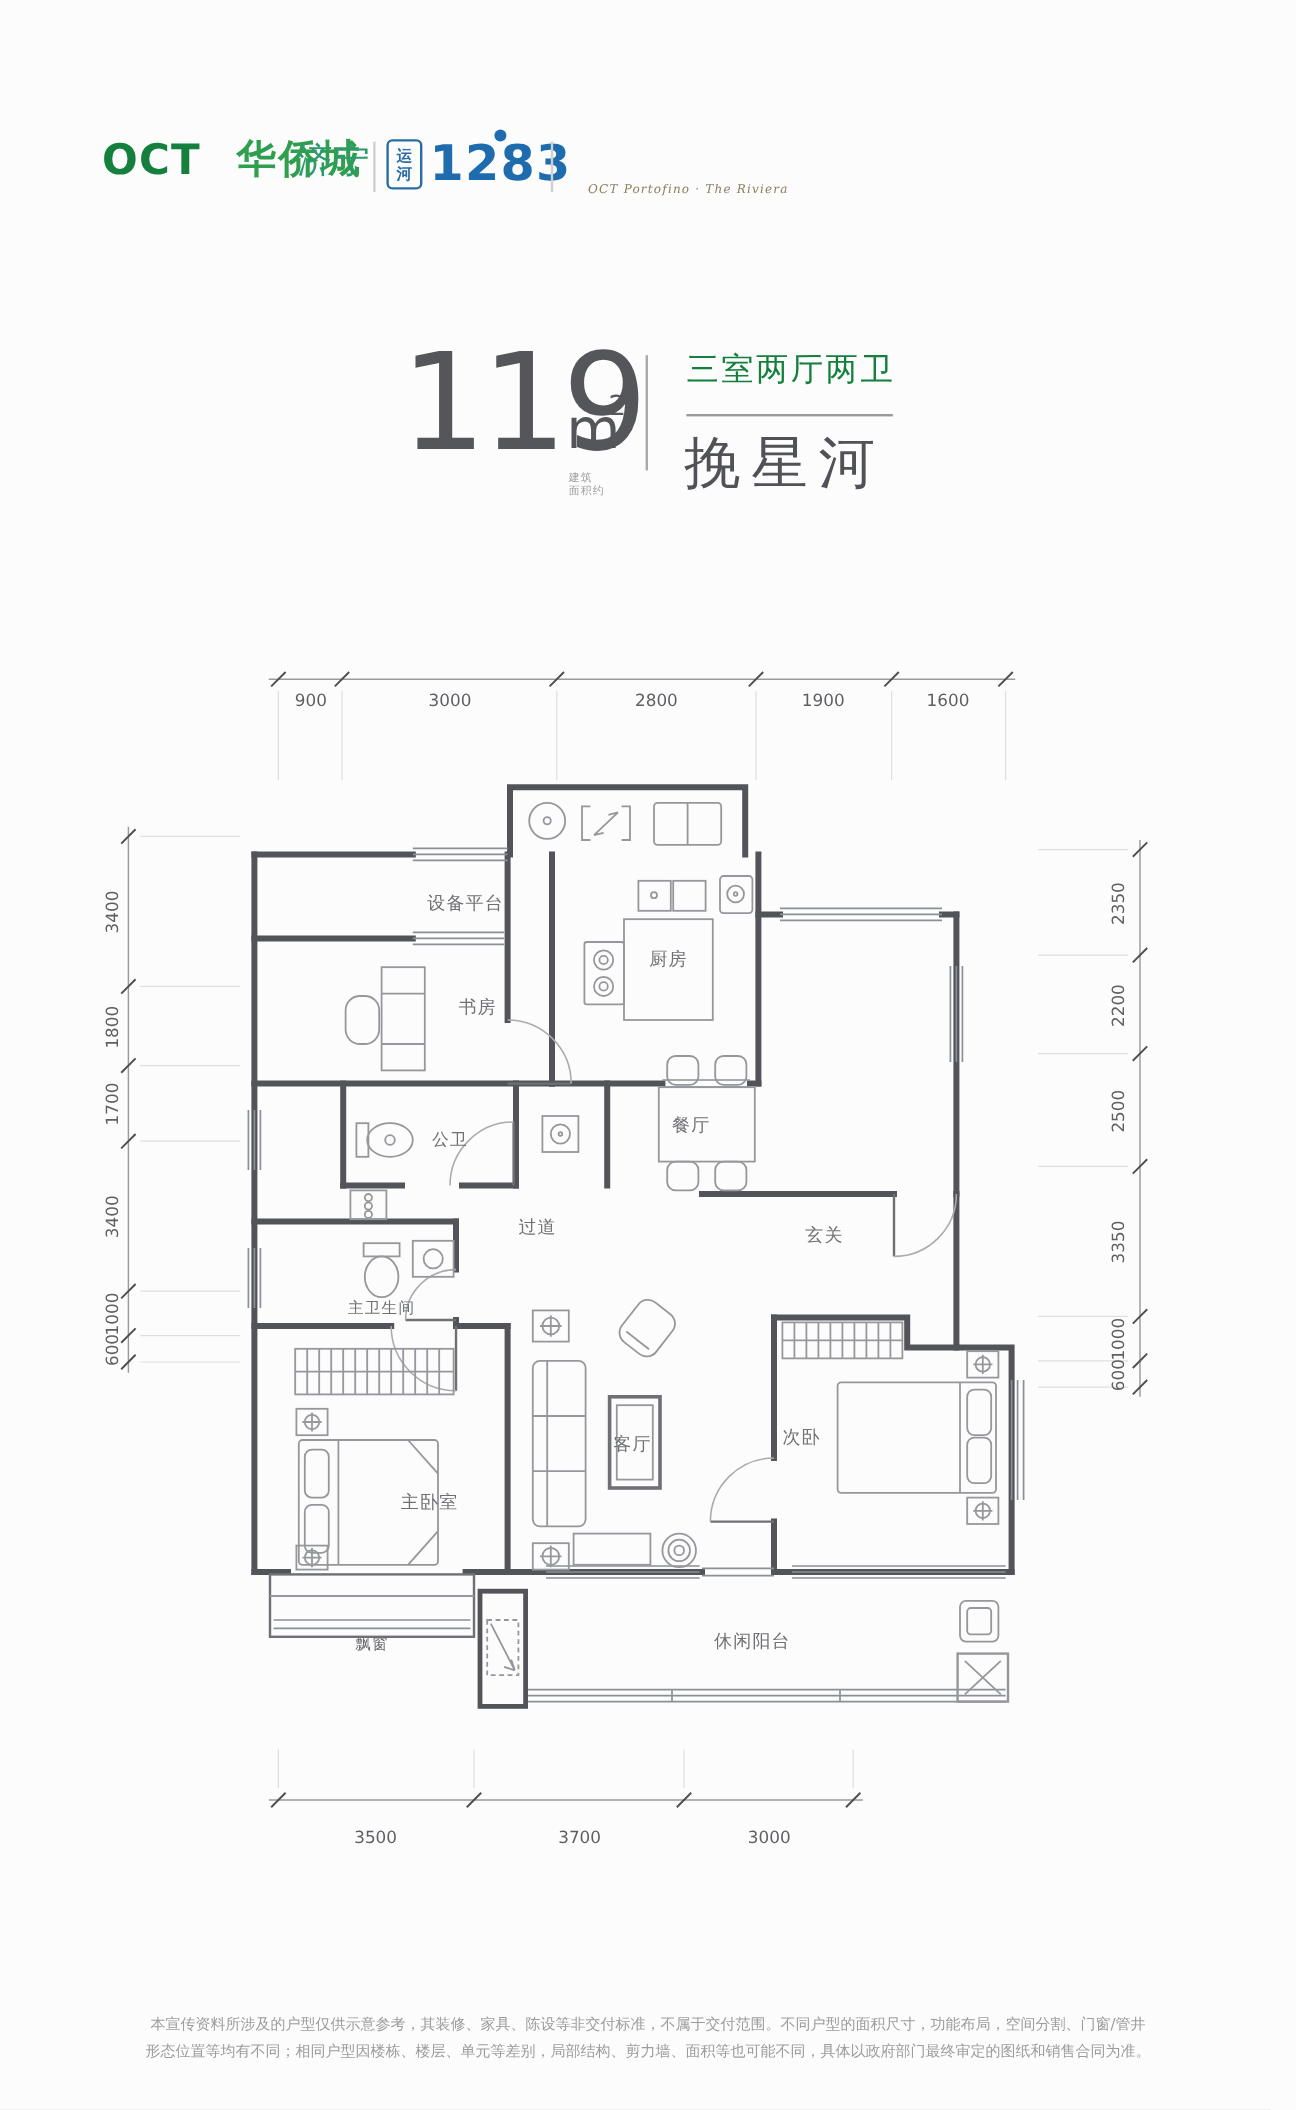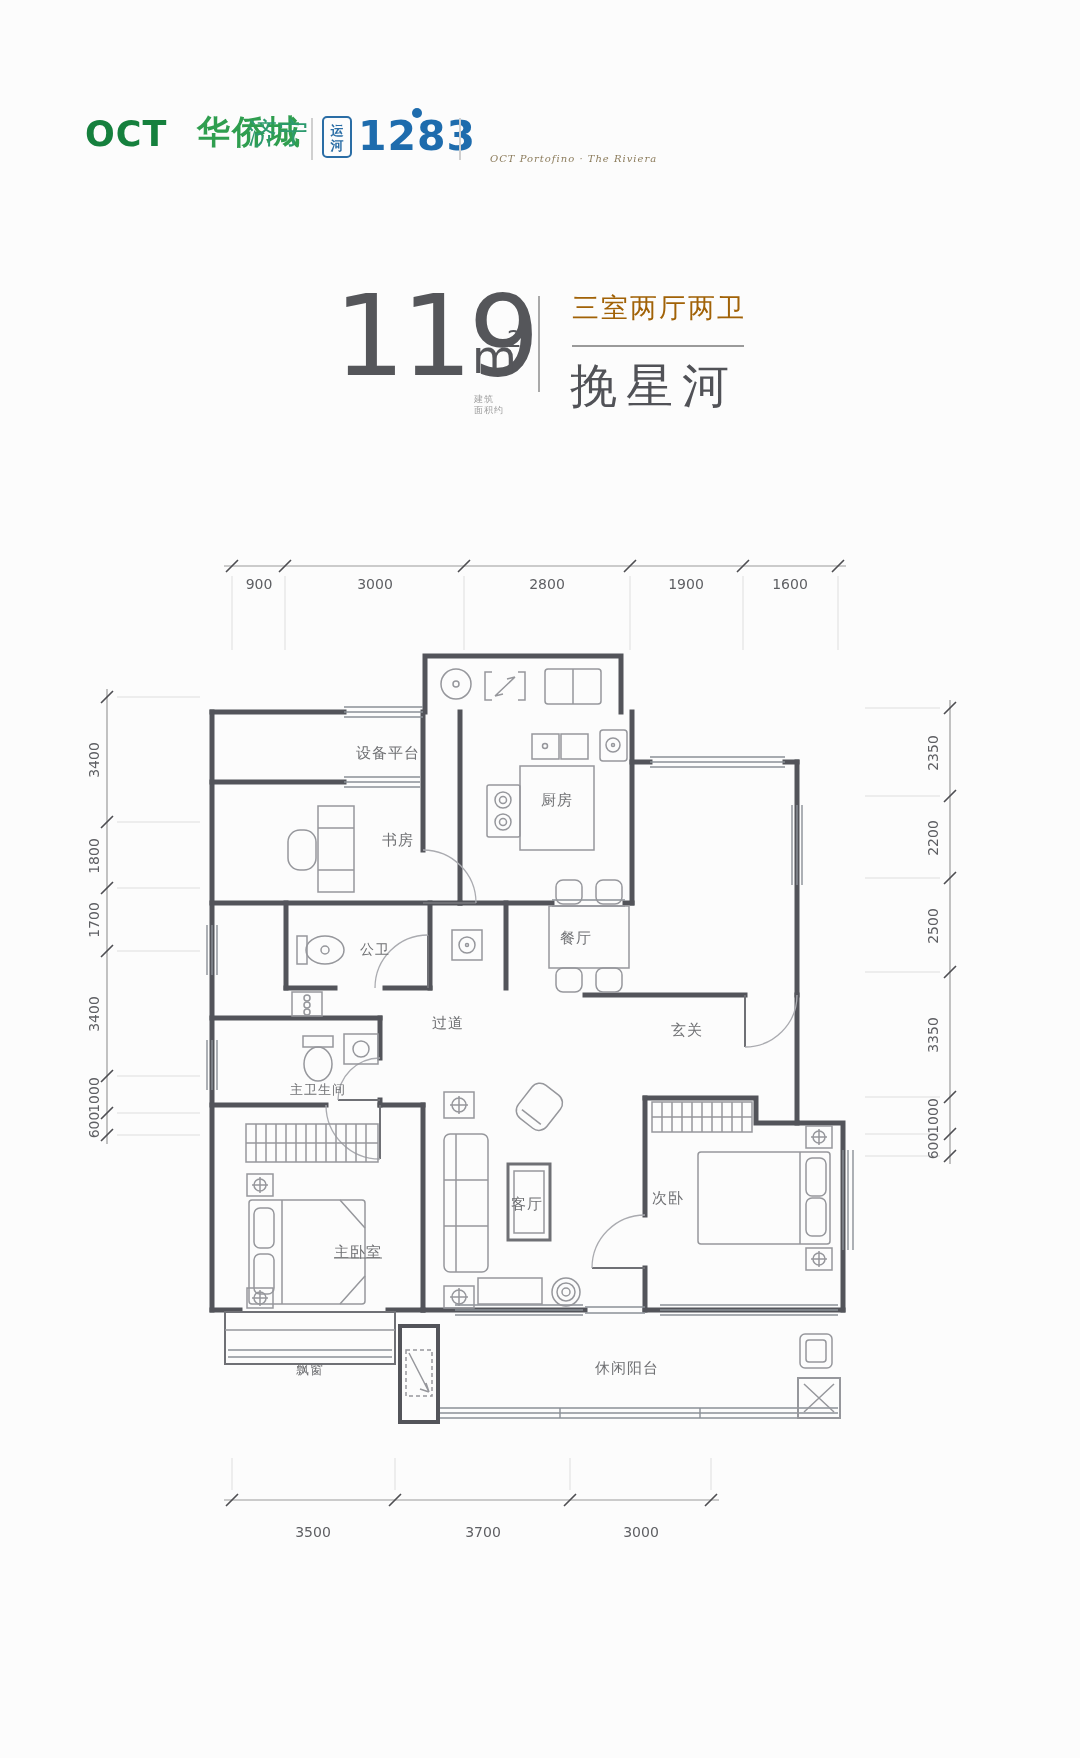--- a/index.html
+++ b/index.html
@@ -18,21 +18,21 @@
   .estate-name{left:478px;top:104px;font-size:42px;font-style:italic;font-family:"DejaVu Serif","Liberation Serif",serif;
                color:#5f5038;letter-spacing:5px;}
   .estate-sub{left:490px;top:153px;font-size:10px;font-style:italic;font-family:"DejaVu Serif","Liberation Serif",serif;
               color:#8c7c5c;letter-spacing:1px;}
   
   .area-num{left:334px;top:280px;font-size:112px;line-height:112px;color:#55565a;letter-spacing:-4px;}
   .area-unit{left:472px;top:334px;font-size:46px;line-height:46px;color:#55565a;}
   .area-sup{left:507px;top:326px;font-size:23px;color:#55565a;}
   .area-note{left:474px;top:394px;font-size:9px;line-height:11px;color:#9c9c9c;letter-spacing:1px;}
   .t-div{left:538px;top:296px;width:2px;height:96px;background:#a9a9a9;}
-  .t-layout{left:572px;top:290px;font-size:27px;color:#a16207;letter-spacing:2px;}
+  .t-layout{left:572px;top:290px;font-size:27px;color:#15803d;letter-spacing:2px;}
   .t-line{left:572px;top:345px;width:172px;height:2px;background:#9a9a9a;}
   .t-name{left:570px;top:355px;font-size:47px;font-weight:500;color:#515257;letter-spacing:9px;}
   
   #plan-svg{left:0;top:0;}
   .plab{position:absolute;transform:translate(-50%,-50%);font-size:15px;color:#6f7073;
         letter-spacing:1px;white-space:nowrap;}
   .plab.dim{font-size:14px;color:#5e5f63;letter-spacing:0;}
   .plab.v{transform:translate(-50%,-50%) rotate(-90deg);}
   
   .disc{left:118px;top:1676px;width:844px;font-size:12.5px;line-height:22px;color:#9c9c9c;text-align:center;}
@@ -262,21 +262,21 @@
       <span class="plab room" style="left: 388px; top: 753px;">设备平台</span>
       <span class="plab room" style="left: 398px; top: 840px;">书房</span>
       <span class="plab room" style="left: 557px; top: 800px;">厨房</span>
       <span class="plab room" style="left: 576px; top: 938px;">餐厅</span>
       <span class="plab room" style="left: 375px; top: 950px; font-size: 14px;">公卫</span>
       <span class="plab room" style="left: 448px; top: 1023px;">过道</span>
       <span class="plab room" style="left: 687px; top: 1030px;">玄关</span>
       <span class="plab room" style="left: 318px; top: 1090px; font-size: 13px;">主卫生间</span>
       <span class="plab room" style="left: 527px; top: 1204px;">客厅</span>
       <span class="plab room" style="left: 668px; top: 1198px;">次卧</span>
-      <span class="plab room" style="left: 358px; top: 1252px; text-decoration: underline;">主卧室</span>
+      <span class="plab room" style="left: 358px; top: 1252px;">主卧室</span>
       <span class="plab room" style="left: 310px; top: 1338px; font-size: 13px; margin-top: 32px;">飘窗</span>
       <span class="plab room" style="left: 627px; top: 1368px;">休闲阳台</span>
       <span class="plab dim" style="left: 259px; top: 584px;">900</span>
       <span class="plab dim" style="left: 375px; top: 584px;">3000</span>
       <span class="plab dim" style="left: 547px; top: 584px;">2800</span>
       <span class="plab dim" style="left: 686px; top: 584px;">1900</span>
       <span class="plab dim" style="left: 790px; top: 584px;">1600</span>
       <span class="plab dim" style="left: 313px; top: 1532px;">3500</span>
       <span class="plab dim" style="left: 483px; top: 1532px;">3700</span>
       <span class="plab dim" style="left: 641px; top: 1532px;">3000</span>
@@ -287,14 +287,18 @@
       <span class="plab dim v" style="left: 94px; top: 1095px;">1000</span>
       <span class="plab dim v" style="left: 94px; top: 1125px;">600</span>
       <span class="plab dim v" style="left: 933px; top: 753px;">2350</span>
       <span class="plab dim v" style="left: 933px; top: 838px;">2200</span>
       <span class="plab dim v" style="left: 933px; top: 926px;">2500</span>
       <span class="plab dim v" style="left: 933px; top: 1035px;">3350</span>
       <span class="plab dim v" style="left: 933px; top: 1116px;">1000</span>
       <span class="plab dim v" style="left: 933px; top: 1146px;">600</span>
     </div>
 
+  <div class="abs disc">
+    <div>本宣传资料所涉及的户型仅供示意参考，其装修、家具、陈设等非交付标准，不属于交付范围。不同户型的面积尺寸，功能布局，空间分割、门窗/管井</div>
+    <div>形态位置等均有不同；相同户型因楼栋、楼层、单元等差别，局部结构、剪力墙、面积等也可能不同，具体以政府部门最终审定的图纸和销售合同为准。</div>
+  </div>
 
 </div>
 
 </body></html>

